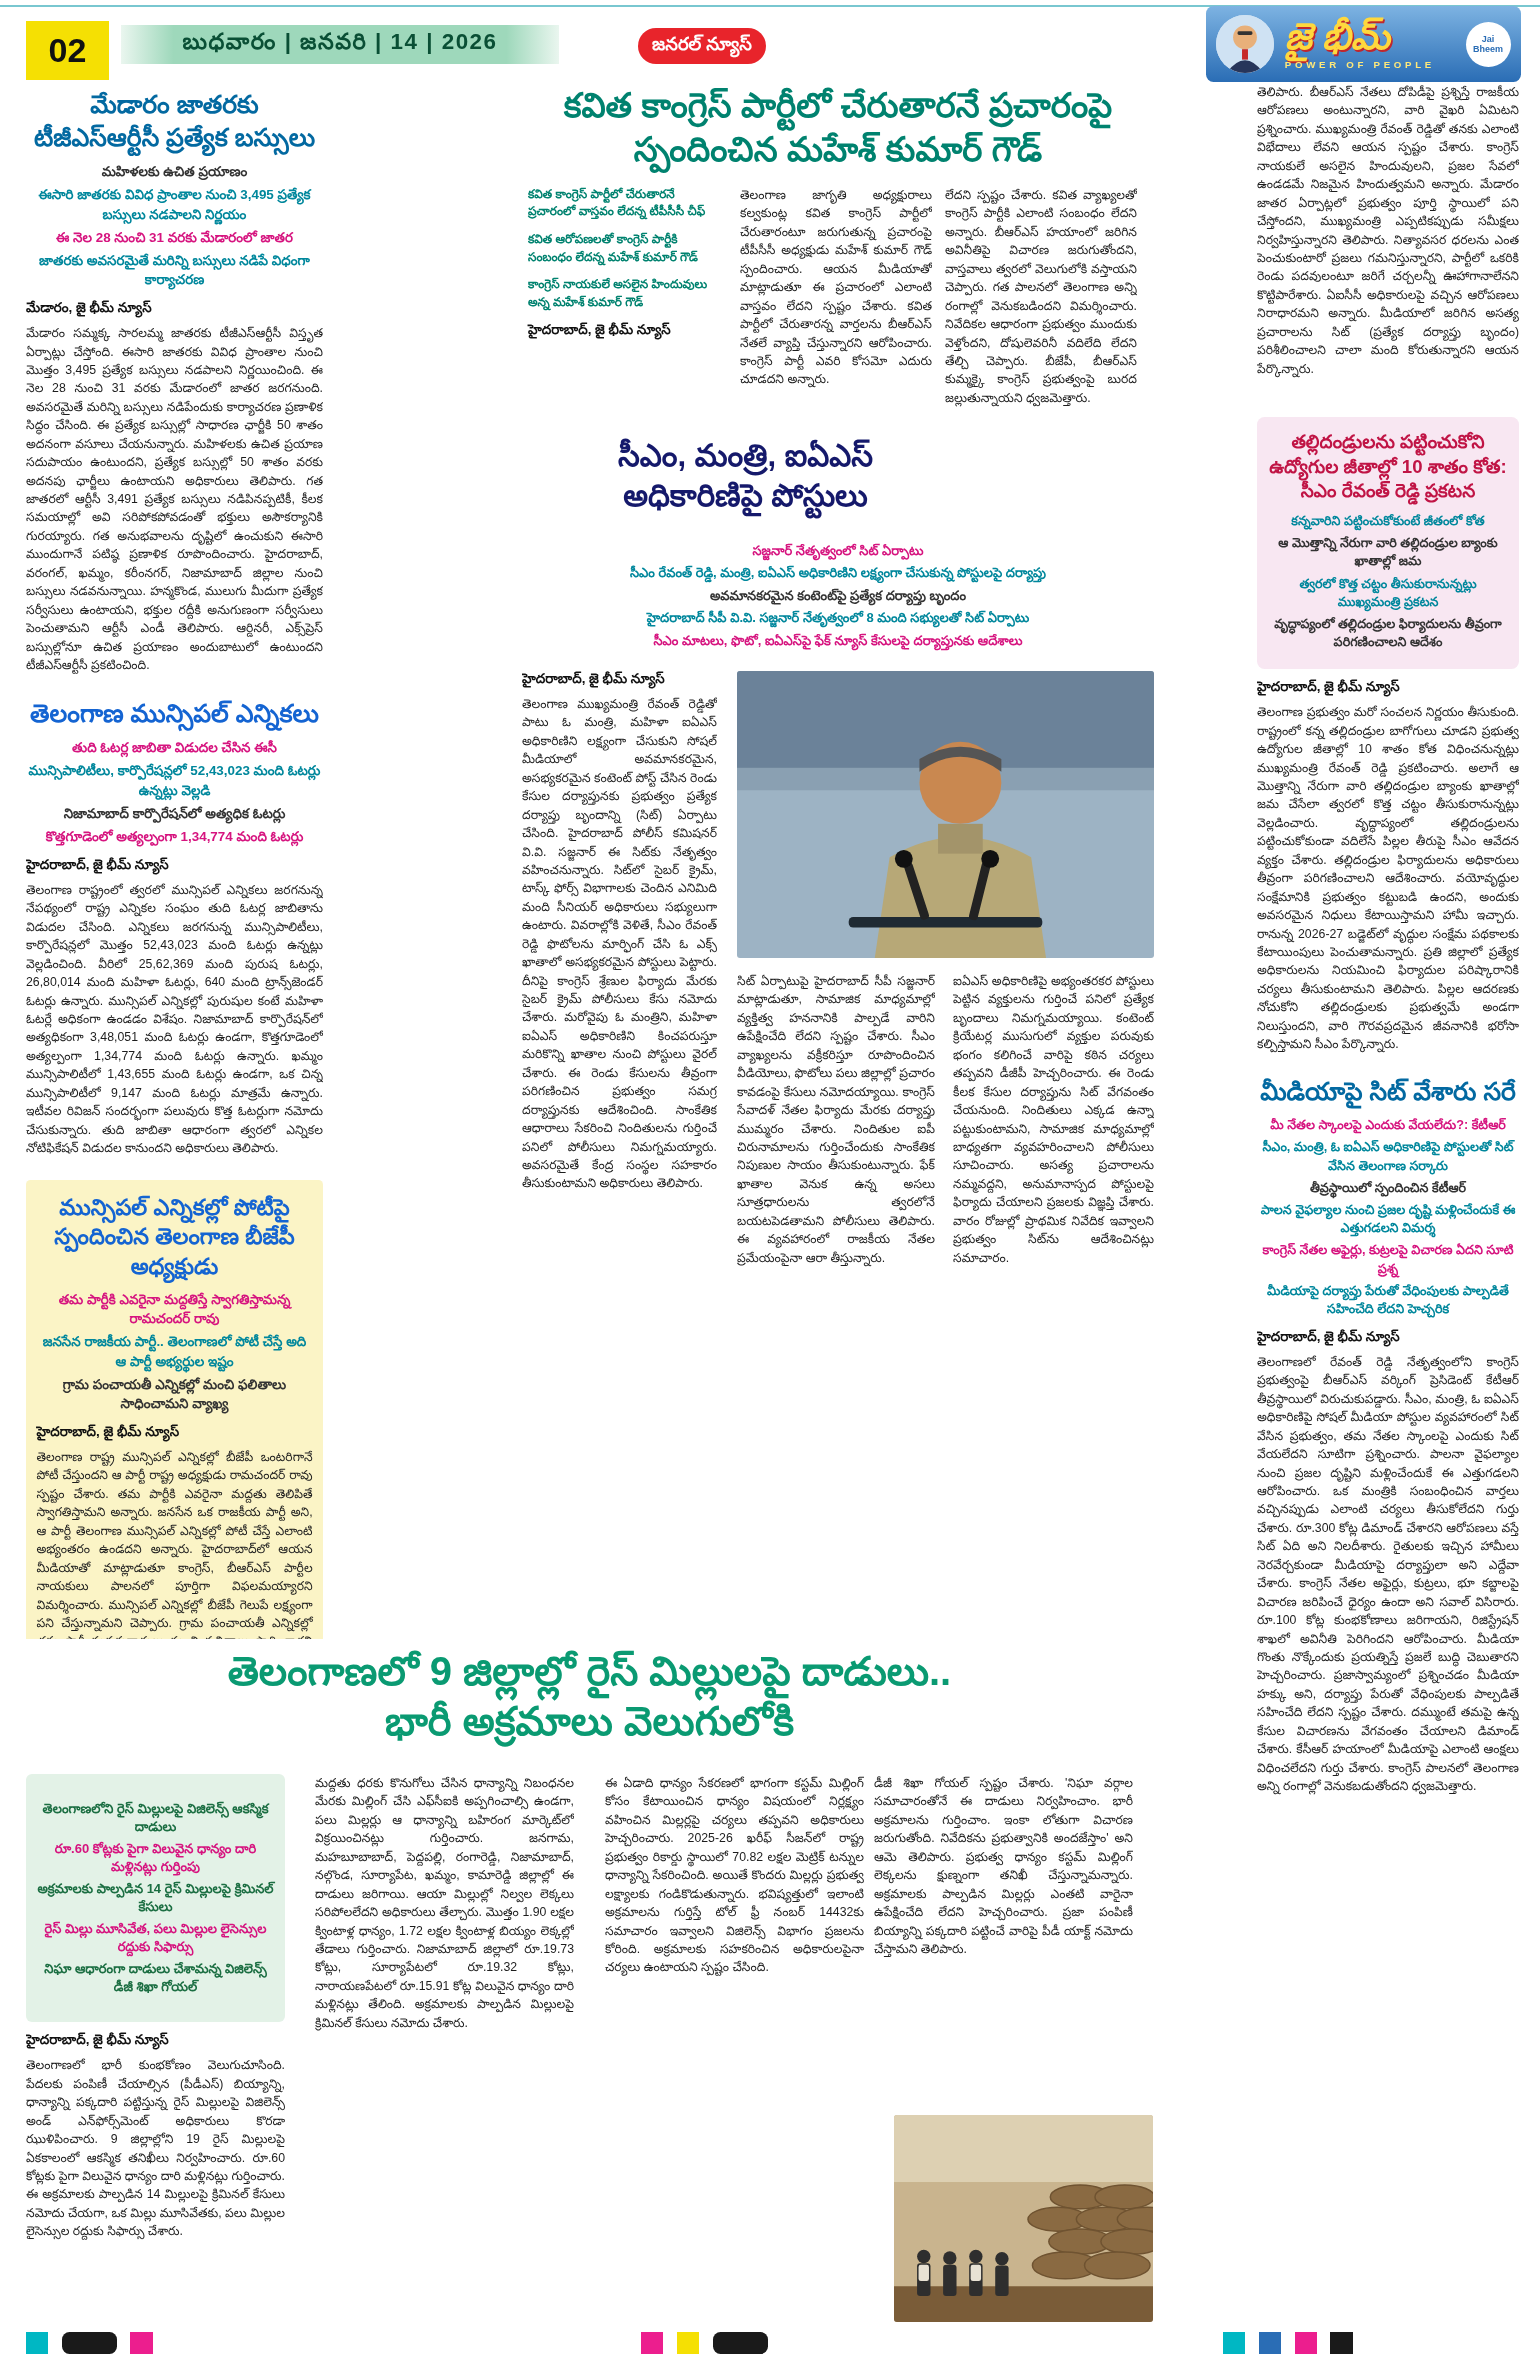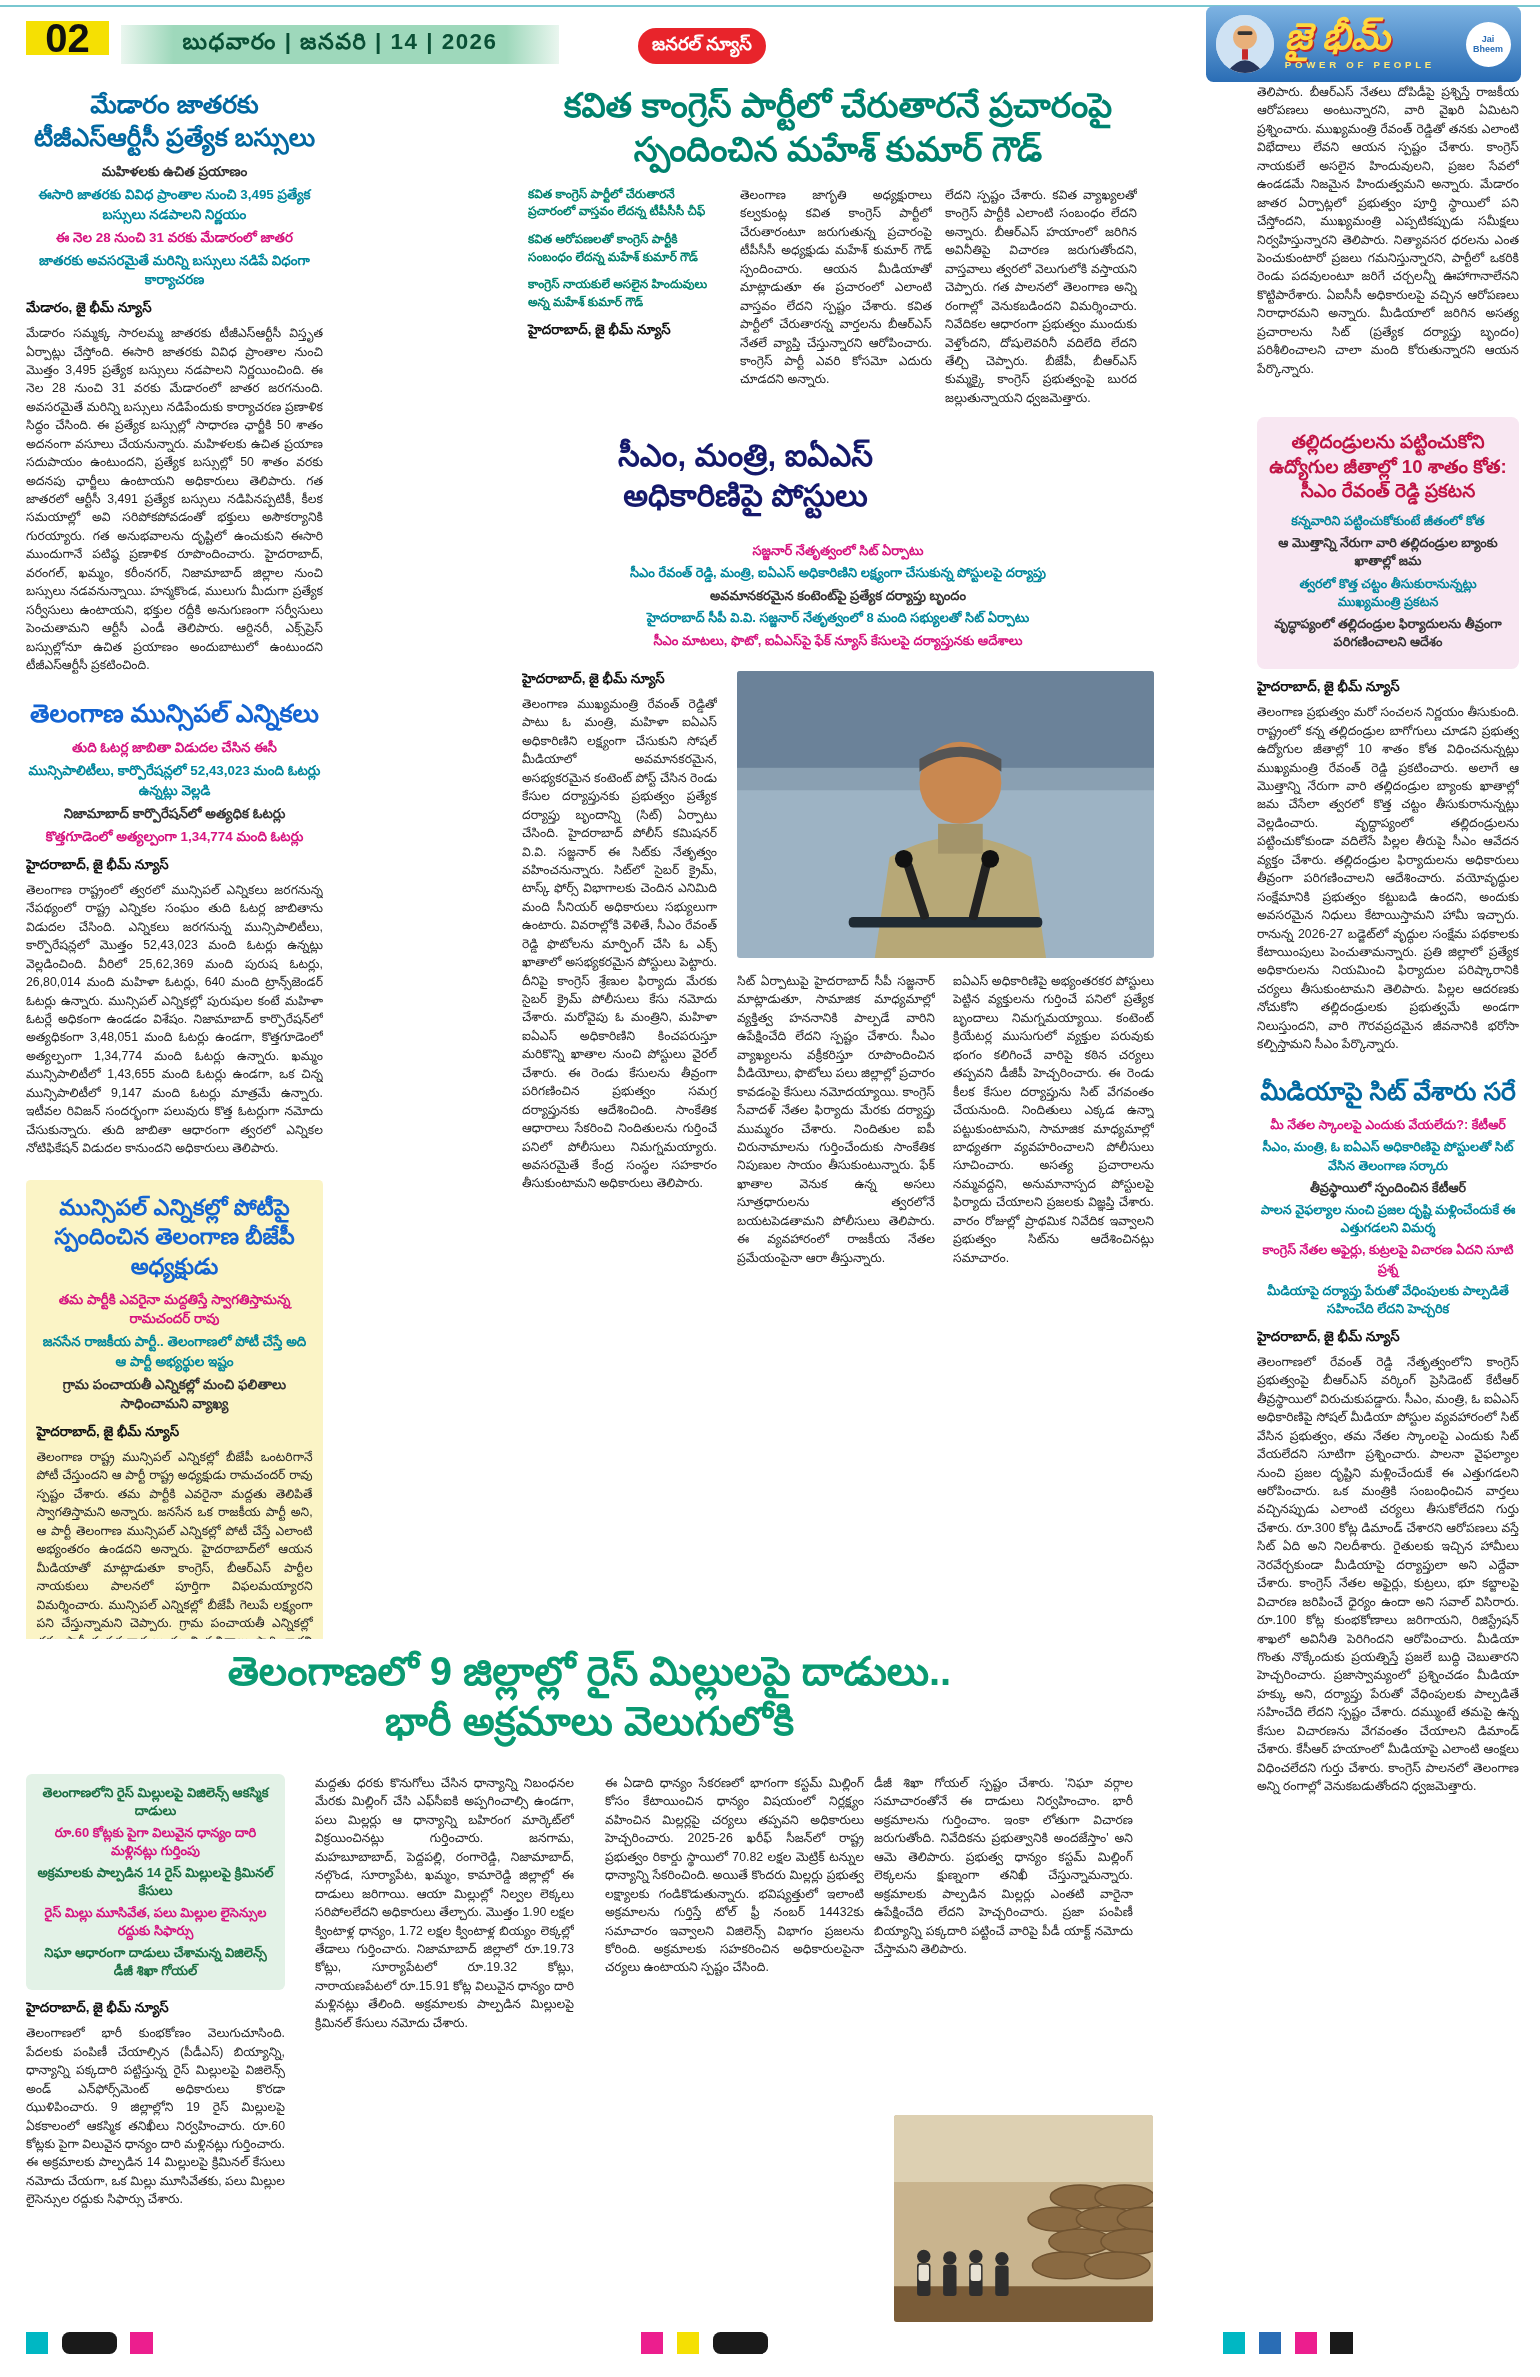--- a/index.html
+++ b/index.html
@@ -1,22 +1,22 @@
 <!DOCTYPE html>
 <html style="font-size:12px"><head>
 <meta charset="utf-8">
 <style>
   html,body{margin:0;padding:0;background:#e8e8e8}
   .page{position:relative;width:1541px;height:2377px;background:#ffffff;overflow:hidden;
         font-family:"Liberation Sans","DejaVu Sans",sans-serif;color:#1d1d1d;margin:0 auto}
   .topline{position:absolute;top:4.5px;left:0;width:100%;height:2.2px;background:#79c7d0}
 
   
-  .hdr-num{position:absolute;left:26px;top:21px;width:83px;height:34px;background:#f5e003;color:#111;
-           font-size:40px;font-weight:bold;display:flex;align-items:center;justify-content:center}
+  .hdr-num{position:absolute;left:26px;top:21px;width:83px;height:59px;background:#f5e003;color:#111;
+           font-size:34px;font-weight:bold;display:flex;align-items:center;justify-content:center}
   .hdr-date{position:absolute;left:121px;top:25px;width:438px;height:39px;
             background:linear-gradient(90deg,#eaf6ef,#9ed8bb 12%,#9ed8bb 88%,#eaf6ef);
             display:flex;align-items:center;justify-content:center;font-size:22.4px;font-weight:bold;
             color:#0a4f35;letter-spacing:1.5px}
   .hdr-badge{position:absolute;left:638px;top:28px;width:128px;height:36px;border-radius:18px;background:#e8242b;
              color:#fff;font-weight:bold;font-size:18px;display:flex;align-items:center;justify-content:center}
   .hdr-logo{position:absolute;left:1206px;top:6px;width:315px;height:76px;border-radius:7.5px;
             background:linear-gradient(180deg,#7db3e2,#2a6db5);display:flex;align-items:center;gap:10.4px;
             padding:0 10.4px;box-sizing:border-box}
   .logo-avatar{width:58px;height:58px;border-radius:50%;overflow:hidden;flex:0 0 auto;background:#d7e6f4}
@@ -71,21 +71,21 @@
   .ktr .hl{font-size:25px}
   .ktr .sub{font-size:12.7px}
 
   
   .rice{position:absolute;left:26px;top:1646px;width:1127px;height:677px}
   .rice-hl{font-size:40px;line-height:1.25}
   .rice-cols{position:absolute;left:0;top:128px;width:1127px;height:549px}
   .rc{position:absolute;top:0;width:259px;height:549px;overflow:hidden}
   .rc1{left:0}.rc2{left:289px}.rc3{left:579px}
   .rc4{left:848px;height:332px}
-  .green-box{background:#e3f2e7;border-radius:6px;padding:6px 9px;margin-bottom:7.5px}
+  .green-box{background:#e3f2e7;border-radius:6px;padding:22px 9px;margin-bottom:7.5px}
   .green-box .sub{font-size:13px;line-height:1.4;text-align:center}
   .rice-photo{position:absolute;left:868px;top:341px;width:259px;height:207px;border-radius:3px;overflow:hidden}
 
   
   .marks{position:absolute;top:2332px;left:0;width:1541px;height:30px}
   .mgrp{position:absolute;display:flex;gap:13.4px;align-items:center;top:0}
   .m1{left:26px}.m2{left:641px}.m3{left:1223px}
   .mark{width:22.4px;height:22.4px;display:inline-block}
 </style>
 </head>

